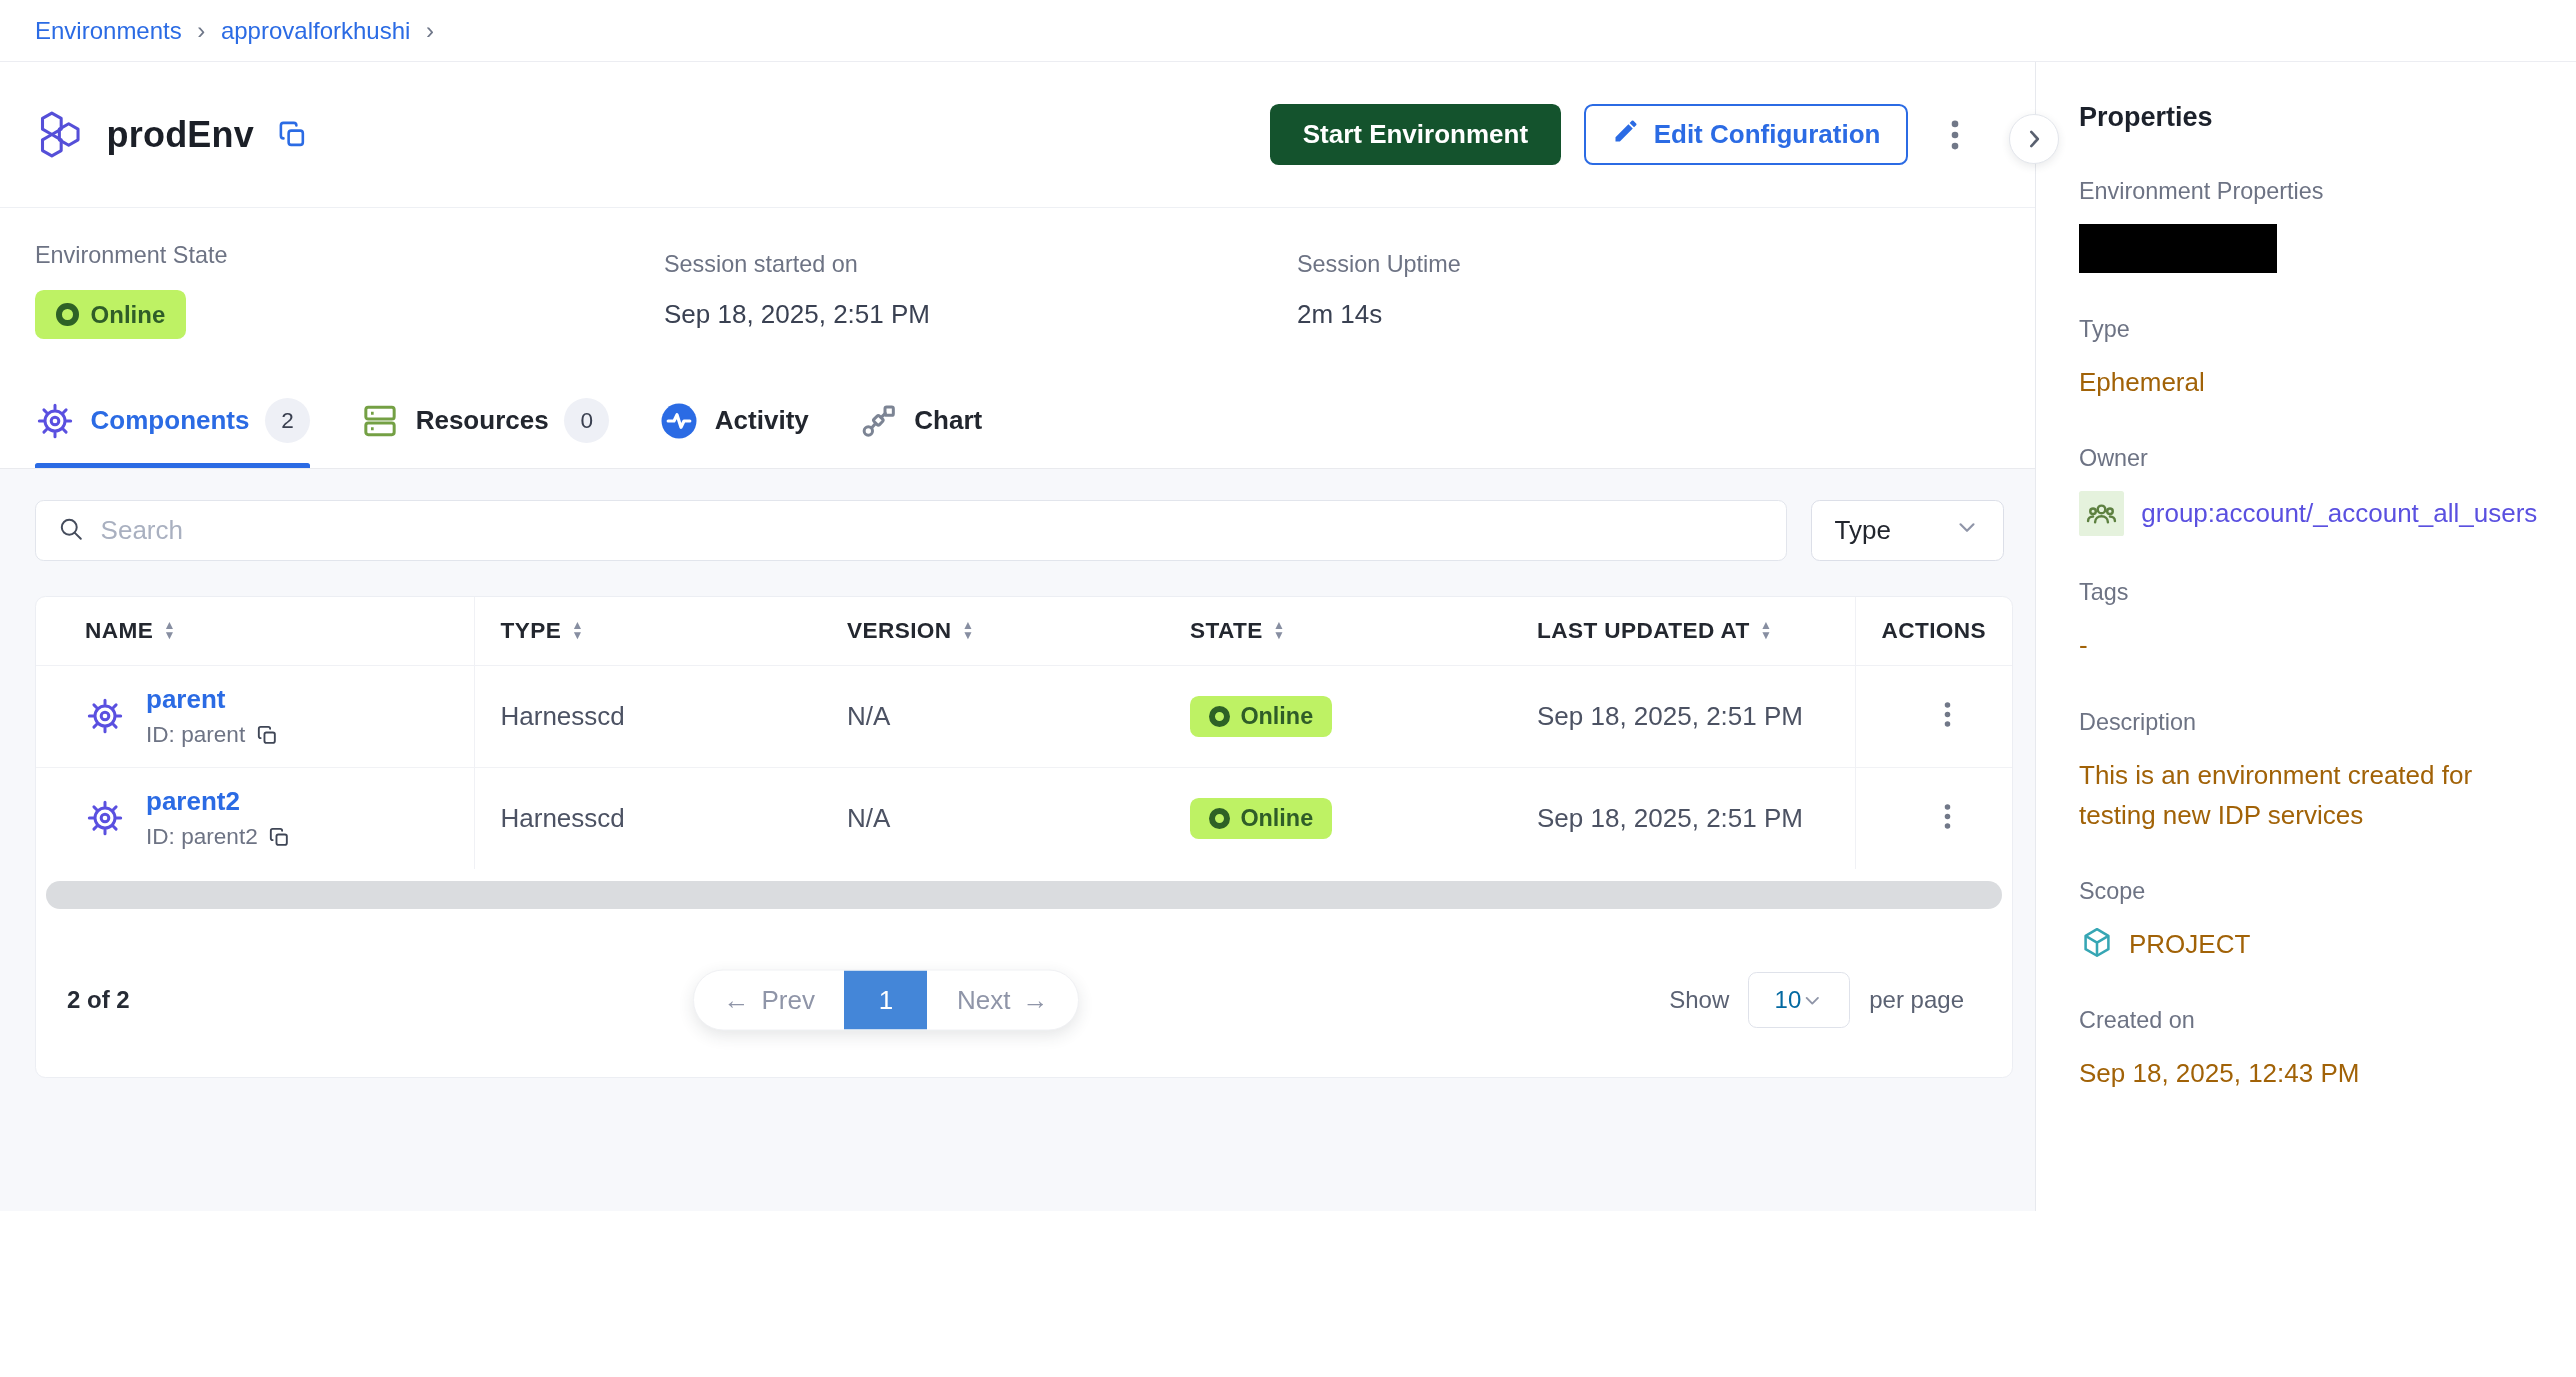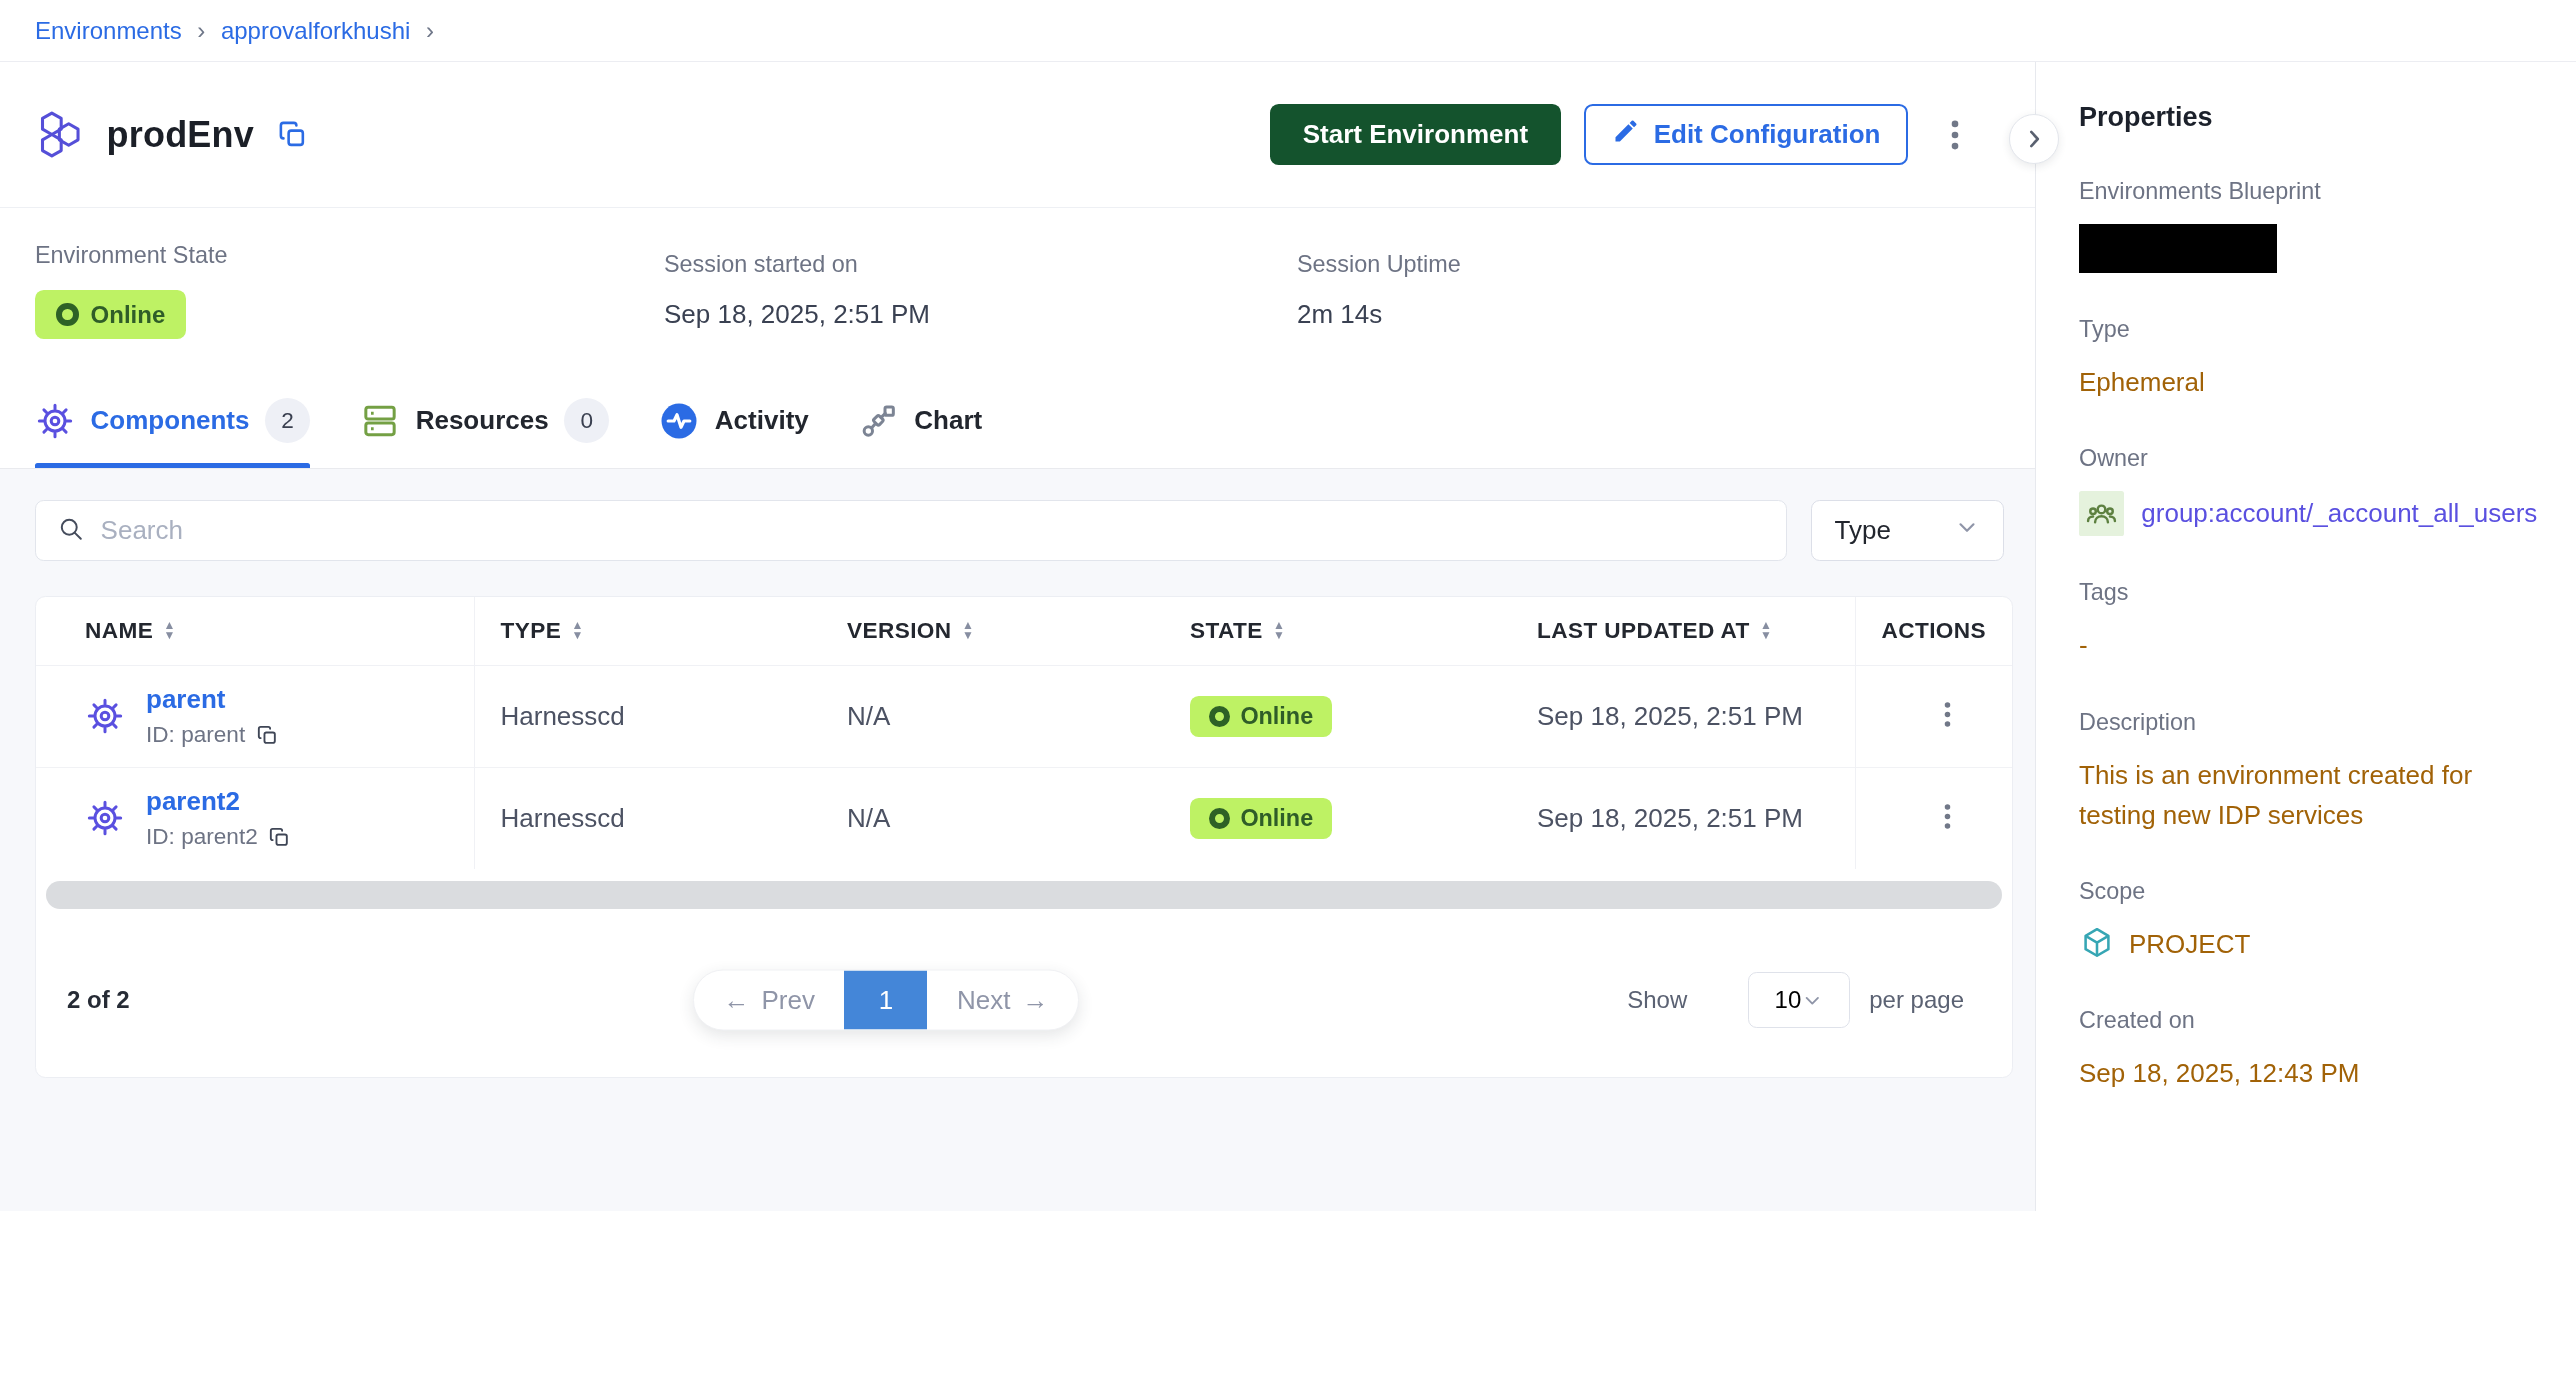--- a/index.html
+++ b/index.html
@@ -117,21 +117,21 @@
   .pg-pill {
     position:absolute; left:657px; top:50%; transform:translateY(-50%);
     height:61px; display:flex; align-items:stretch; background:#ffffff; border-radius:30px;
     border:0.9px solid #f0f1f4; box-shadow:0 5.2px 15.6px rgba(40,47,60,.12); overflow:hidden;
   }
   .pg-btn { display:flex; align-items:center; gap:12px; padding:0 29.5px; font-size:26px; color:#8f95a8; background:none; border:none; font-family:inherit; cursor:pointer; }
   .pg-page { width:83px; display:flex; align-items:center; justify-content:center; background:#4486d8; color:#ffffff; font-size:26px; border:none; cursor:pointer; font-family:inherit; }
   .pg-size { margin-left:auto; display:flex; align-items:center; gap:19px; font-size:24px; color:#5b6273; }
   .size-box {
     width:102px; height:56px; background:#ffffff; border:1.7px solid #dfe2ea; border-radius:8.7px;
-    display:flex; align-items:center; justify-content:center; gap:0; cursor:pointer; color:#000000;margin-left:42px;
+    display:flex; align-items:center; justify-content:center; gap:0; cursor:pointer; color:#0369a1;
   }
 
   
   .aside { flex:1; background:#ffffff; border-left:1.7px solid #e7e9ee; position:relative; padding:40px 35px 0 43px; }
   .collapse-btn {
     position:absolute; left:-27px; top:52px; width:50px; height:50px; border-radius:50%;
     background:#ffffff; border:1.7px solid #e3e6ec; box-shadow:0 2.6px 8.7px rgba(40,47,60,.10);
     display:flex; align-items:center; justify-content:center; cursor:pointer;
   }
   .props-title { font-size:27px; font-weight:700; color:#1c212b; margin-bottom:45px; }
@@ -456,21 +456,21 @@
     <aside class="aside">
       <div class="collapse-btn">
         <svg viewBox="0 0 24 24" width="26" height="26" fill="none" stroke="#5a6170" stroke-width="2.4" stroke-linecap="round" stroke-linejoin="round">
           <polyline points="9.5,5.5 15.5,12 9.5,18.5"></polyline>
         </svg>
       </div>
 
       <h2 class="props-title">Properties</h2>
 
       <div class="psec">
-        <div class="plabel">Environments Blueprint</div>
+        <div class="plabel">Environment Properties</div>
         <div class="redacted"></div>
       </div>
 
       <div class="psec">
         <div class="plabel">Type</div>
         <div class="pvalue">Ephemeral</div>
       </div>
 
       <div class="psec">
         <div class="plabel">Owner</div>

